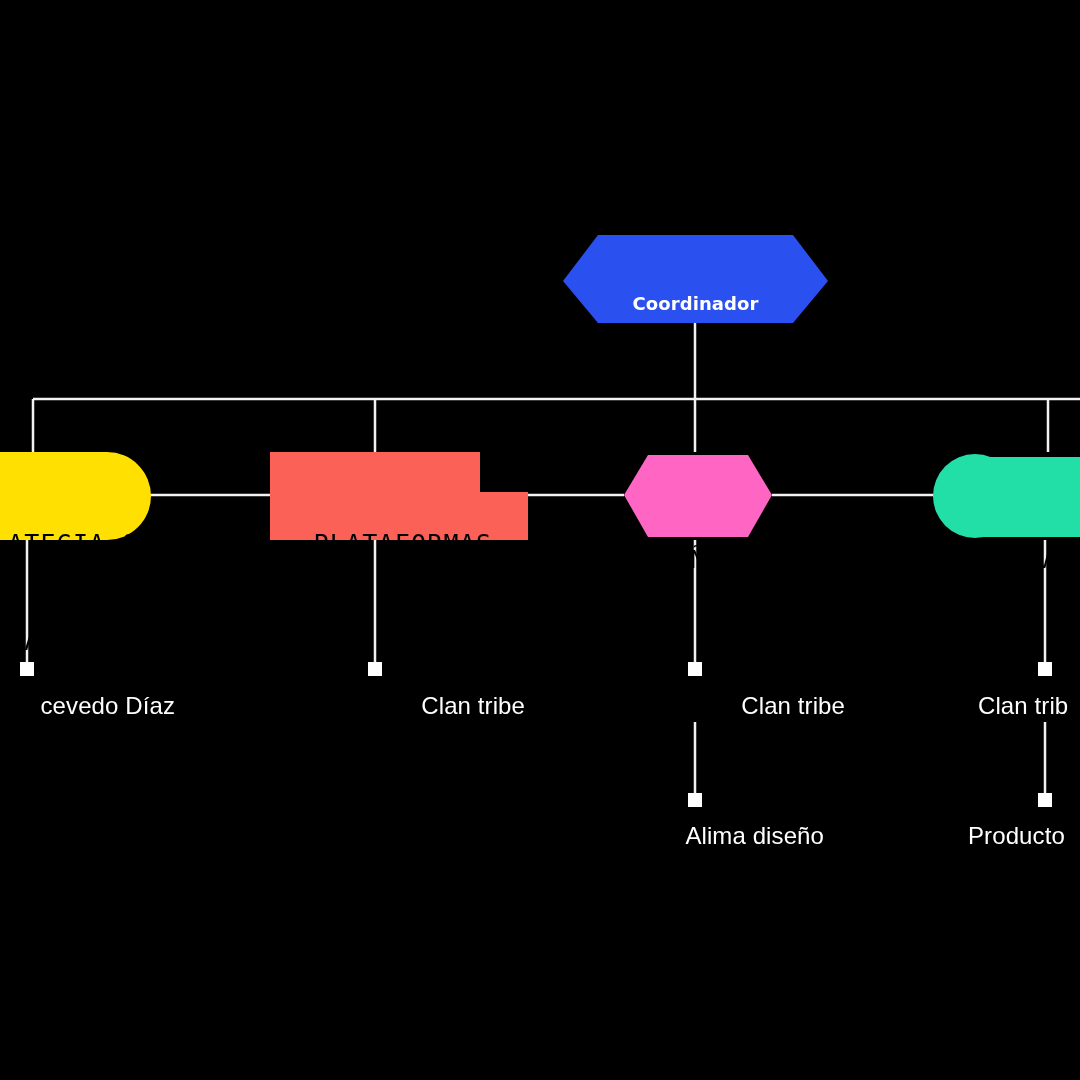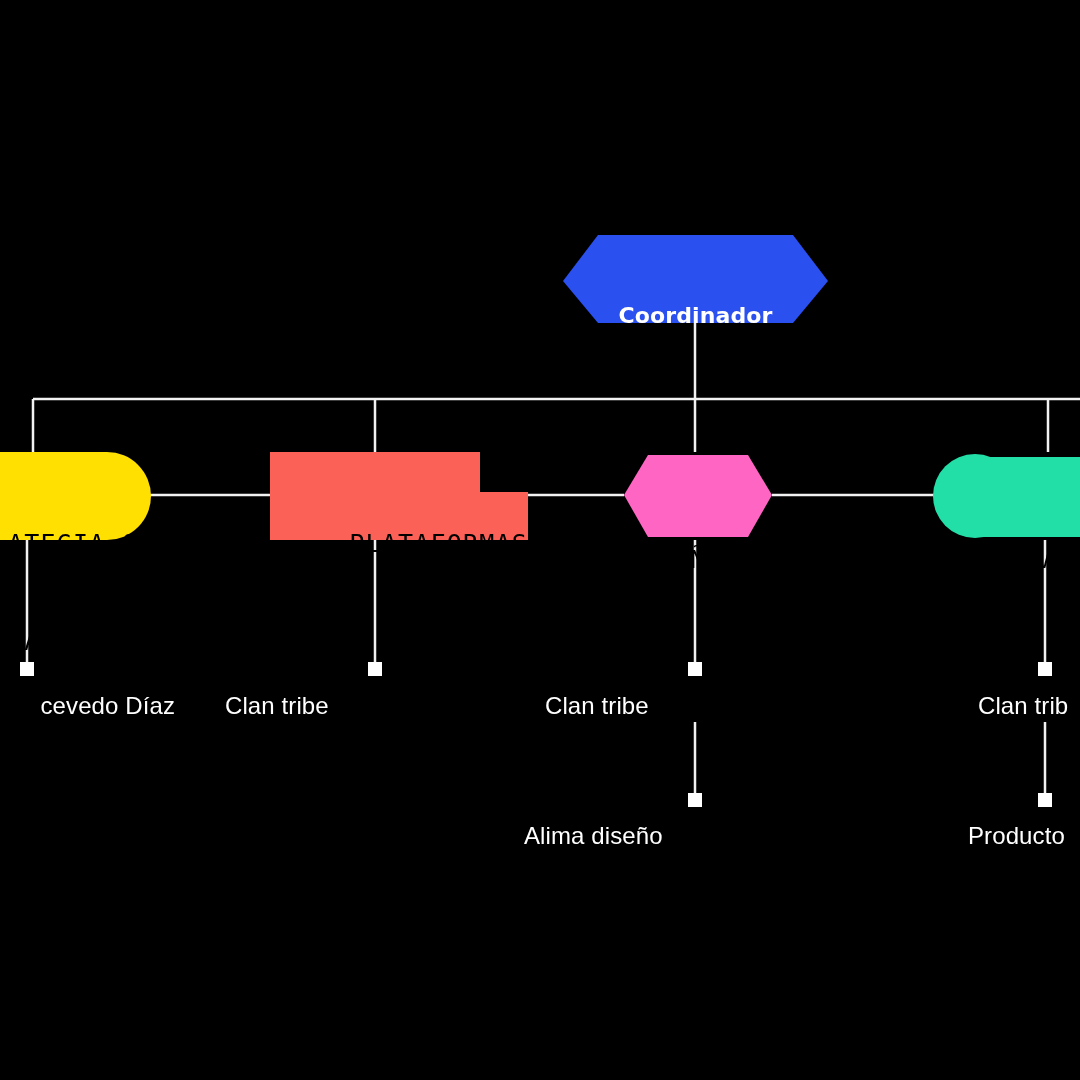--- a/index.html
+++ b/index.html
@@ -24,39 +24,39 @@
   }
   .node-label {
     position: absolute;
     pointer-events: none;
     white-space: pre;
     text-align: center;
   }
   .root-label {
     font-family: "DejaVu Sans", sans-serif;
     font-weight: bold;
-    font-size: 22px;
+    font-size: 18px;
     line-height: 1.16;
     color: #ffffff;
     letter-spacing: 0.1px;
   }
   .mono-label {
     font-family: "DejaVu Sans Mono", monospace;
     font-size: 25px;
     line-height: 1.30;
     color: #000000;
     letter-spacing: 1.2px;
   }
   .leaf-label {
     position: absolute;
     font-family: "Liberation Sans", sans-serif;
     font-size: 24px;
     color: #ffffff;
     white-space: pre;
-    text-align: left;
+    text-align: right;
     letter-spacing: 0.1px;
   }
 </style>
 </head>
 <body>
 
 <div id="canvas">
 
   <svg class="layer" viewBox="0 0 1080 1080" xmlns="http://www.w3.org/2000/svg">
 
@@ -110,21 +110,21 @@
 
   <div class="node-label root-label" style="left:563px; top:252px; width:265px;">
     <div>Coordinador</div>
   </div>
 
   <div class="node-label mono-label" style="left:-62px; top:463px; width:200px; text-align:right;">
     <div>ATEGIA &amp;</div>
     <div>AÑA MKT</div>
   </div>
 
-  <div class="node-label mono-label" style="left:270px; top:463px; width:250px; text-align:right; padding-left:8px;">
+  <div class="node-label mono-label" style="left:270px; top:463px; width:250px; text-align:center; padding-left:8px;">
     <div>PLATAFORMAS</div>
   </div>
 
   <div class="node-label mono-label" style="left:600px; top:479px; width:148px;">
     <div>DISEÑO</div>
   </div>
 
   <div class="node-label mono-label" style="left:955px; top:479px; width:200px; text-align:left;">
     <div>AUDIOVIS</div>
   </div>

